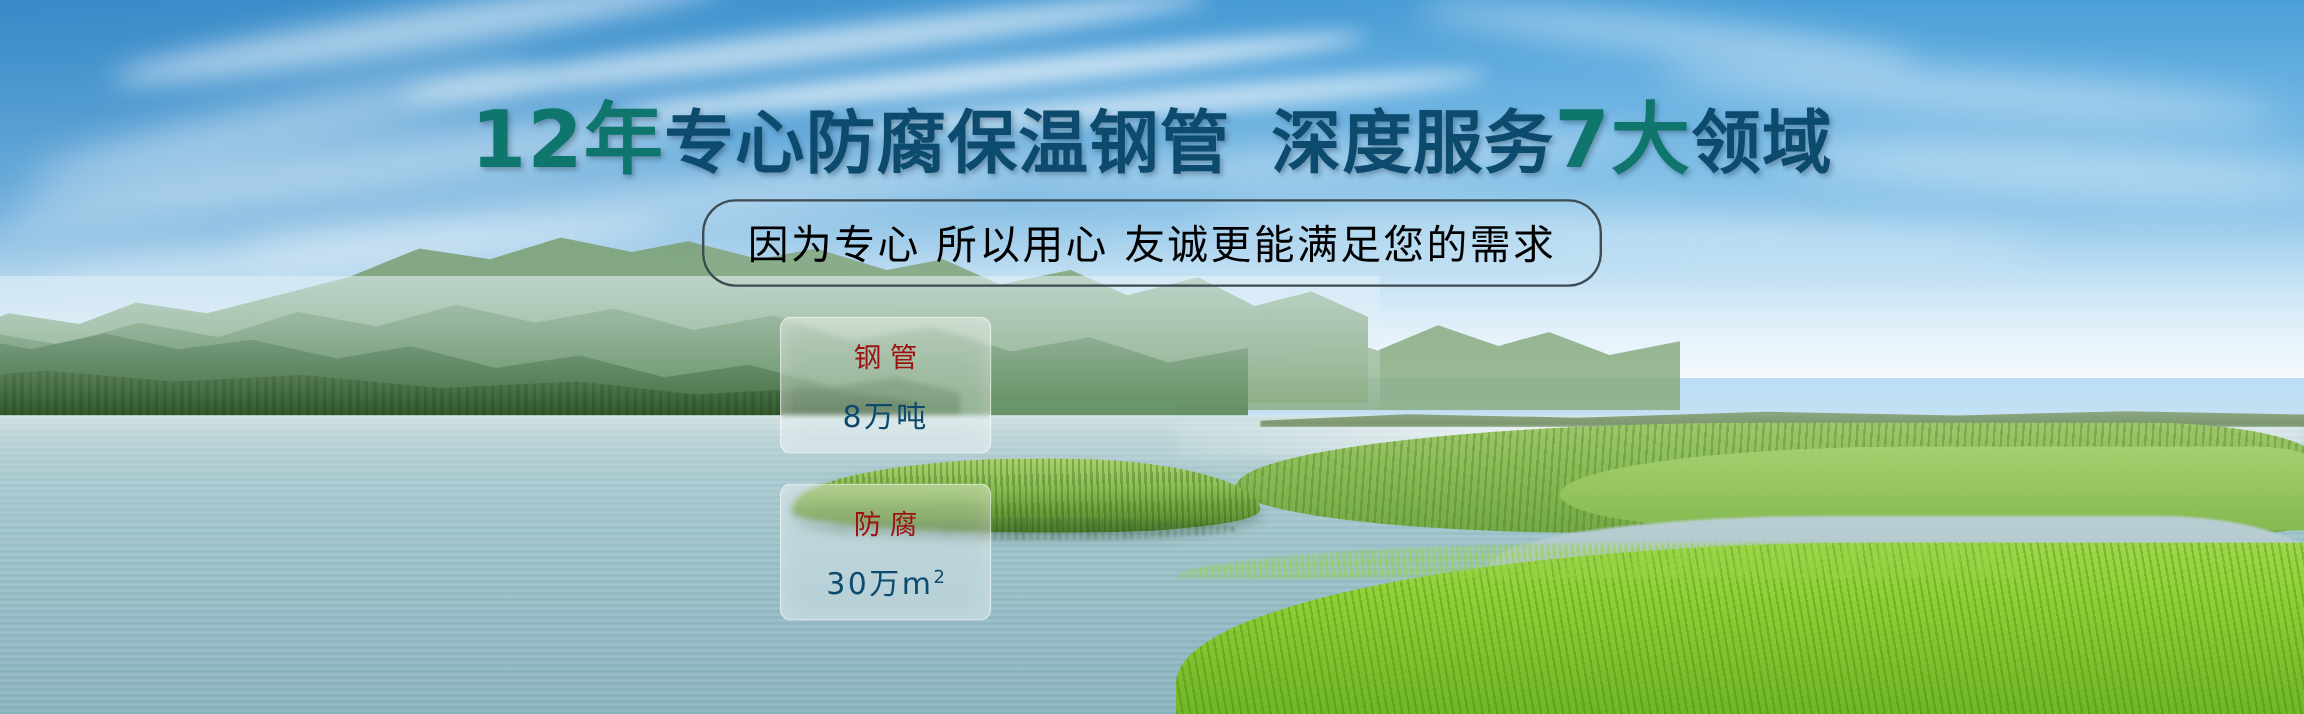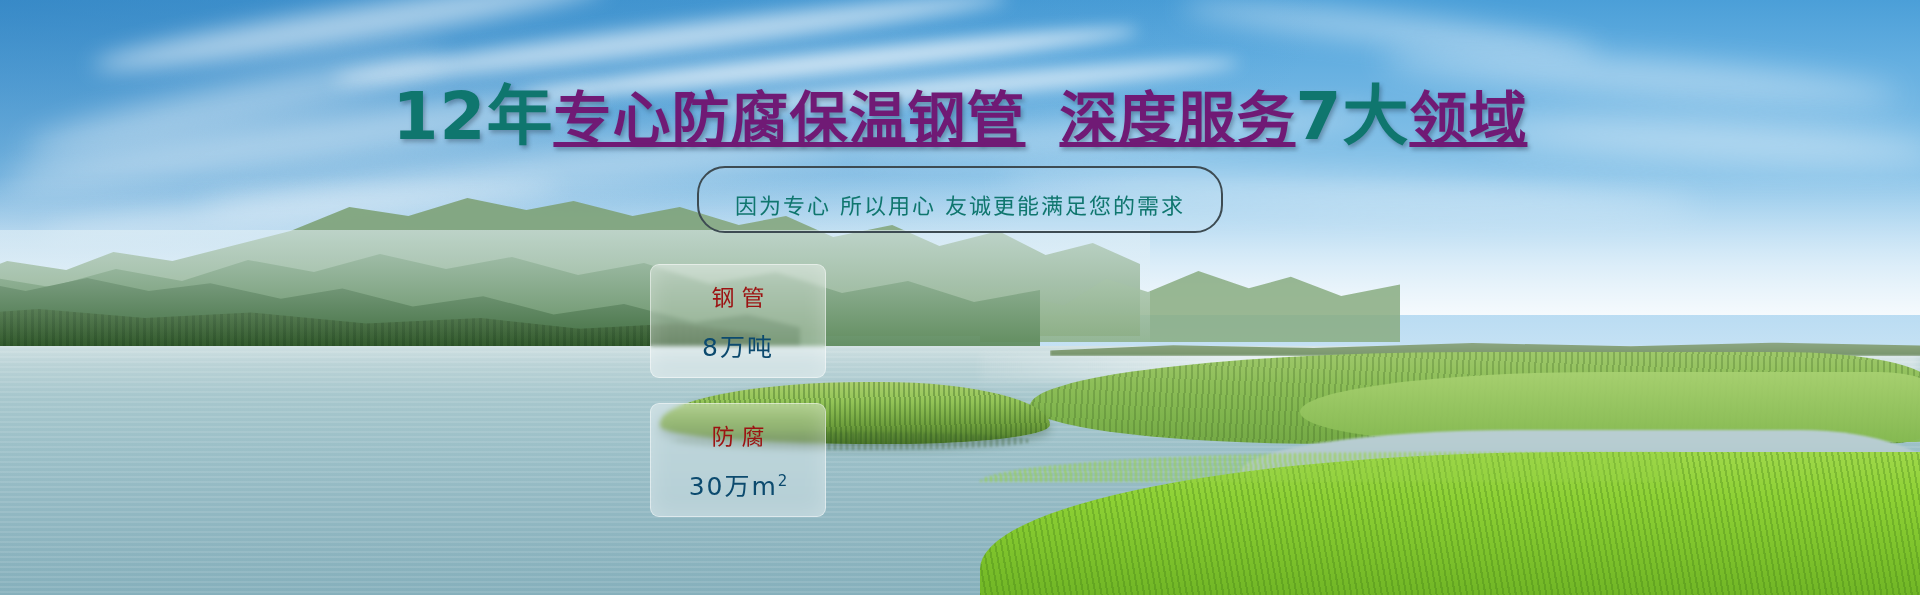--- a/index.html
+++ b/index.html
@@ -185,34 +185,34 @@
     position:absolute;left:0;right:0;top:80px;
     text-align:center;
     font-size:58px;
     font-weight:bold;
     letter-spacing:1px;
     line-height:1.12;
     white-space:nowrap;
     text-shadow:2px 3px 4px rgba(30,50,70,.35);
   }
   .hl-red{color:#0f766e;font-size:66px;}
-  .hl-dark{color:#701a75;text-decoration:underline;}
+  .hl-dark{color:#0c4a6e;}
   .hl-gap{display:inline-block;width:34px;}
 
   
   .subtitle-wrap{
     position:absolute;left:0;right:0;top:166px;
     display:flex;justify-content:center;
   }
   .subtitle{
     border:2px solid #3d4b52;
     border-radius:28px;
-    padding:20px 36px 11px;
-    font-size:22px;
-    color:#0f766e;
+    padding:9px 36px 11px;
+    font-size:34px;
+    color:#000000;
     letter-spacing:2px;
     white-space:nowrap;
     background:rgba(255,255,255,.06);
   }
 
   
   .cards{
     position:absolute;left:650px;top:264px;
     display:flex;gap:25px;flex-direction:column;
   }

